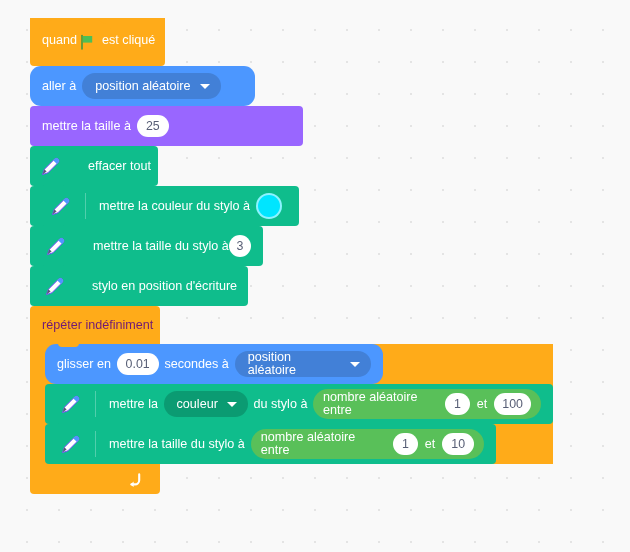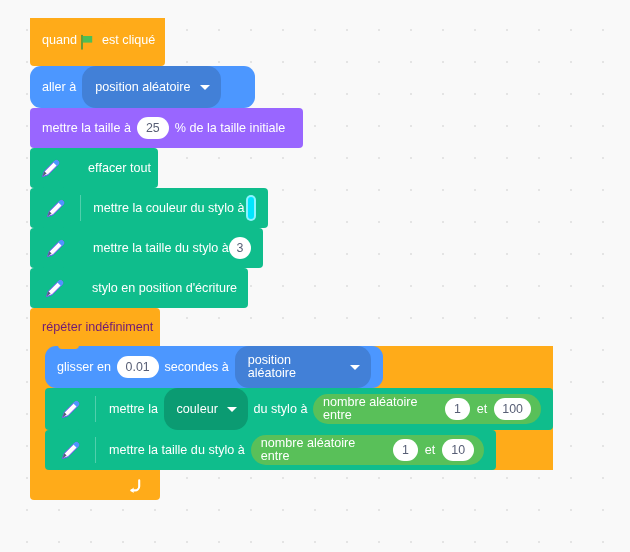--- a/index.html
+++ b/index.html
@@ -71,21 +71,21 @@
     background:#fff;color:#575E75;
     border-radius:14px;
     min-width:22px;height:22px;
     display:inline-flex;align-items:center;justify-content:center;
     padding:0 9px;
     font-size:12.4px;
     box-sizing:border-box;
   }
   .dd{
     border-radius:14px;
-    height:42px;
+    height:26px;
     display:inline-flex;align-items:center;gap:9px;
     padding:0 11px 0 13px;
     color:#fff;font-size:12.6px;
     box-sizing:border-box;
   }
   .dd-motion{background:#4280D7;}
   .dd-pen{background:#0B9B72;}
   .caret{
     width:0;height:0;
     border-left:5px solid transparent;
@@ -189,36 +189,35 @@
         <span>position aléatoire</span>
         <span class="caret"></span>
       </span>
     </div>
 
     <div class="blk c-looks" style="width:273px;">
       <span class="label">mettre la taille à</span>
       <span class="sp"></span>
       <span class="num">25</span>
       <span class="sp"></span>
-      <span class="label">% de la taille initiale</span>
     </div>
 
     <div class="blk c-pen" style="width:128px;">
       <span class="penicon">
         <svg viewBox="0 0 26 26" width="26" height="26">
           <path d="M5.5 21.5 L7.4 16.3 L17.6 6.1 C18.6 5.1 20.1 5.1 21.1 6.1 C22.1 7.1 22.1 8.6 21.1 9.6 L10.9 19.8 Z" fill="#FFFFFF" stroke="#7C4DFF" stroke-width="1" stroke-linejoin="round"></path>
           <path d="M16.3 7.4 L20 11.1 L21.1 9.6 C22.1 8.6 22.1 7.1 21.1 6.1 C20.1 5.1 18.6 5.1 17.6 6.1 Z" fill="#4C97FF"></path>
           <path d="M5.5 21.5 L7.4 16.3 L9.6 18.6 Z" fill="#575E75"></path>
         </svg>
       </span>
       <span class="pendiv"></span>
       <span class="label">effacer tout</span>
     </div>
 
-    <div class="blk c-pen" style="width:238px;">
+    <div class="blk c-pen" style="width:269px;">
       <span class="penicon">
         <svg viewBox="0 0 26 26" width="26" height="26">
           <path d="M5.5 21.5 L7.4 16.3 L17.6 6.1 C18.6 5.1 20.1 5.1 21.1 6.1 C22.1 7.1 22.1 8.6 21.1 9.6 L10.9 19.8 Z" fill="#FFFFFF" stroke="#7C4DFF" stroke-width="1" stroke-linejoin="round"></path>
           <path d="M16.3 7.4 L20 11.1 L21.1 9.6 C22.1 8.6 22.1 7.1 21.1 6.1 C20.1 5.1 18.6 5.1 17.6 6.1 Z" fill="#4C97FF"></path>
           <path d="M5.5 21.5 L7.4 16.3 L9.6 18.6 Z" fill="#575E75"></path>
         </svg>
       </span>
       <span class="pendiv"></span>
       <span class="label">mettre la couleur du stylo à</span>
       <span class="sp"></span>

